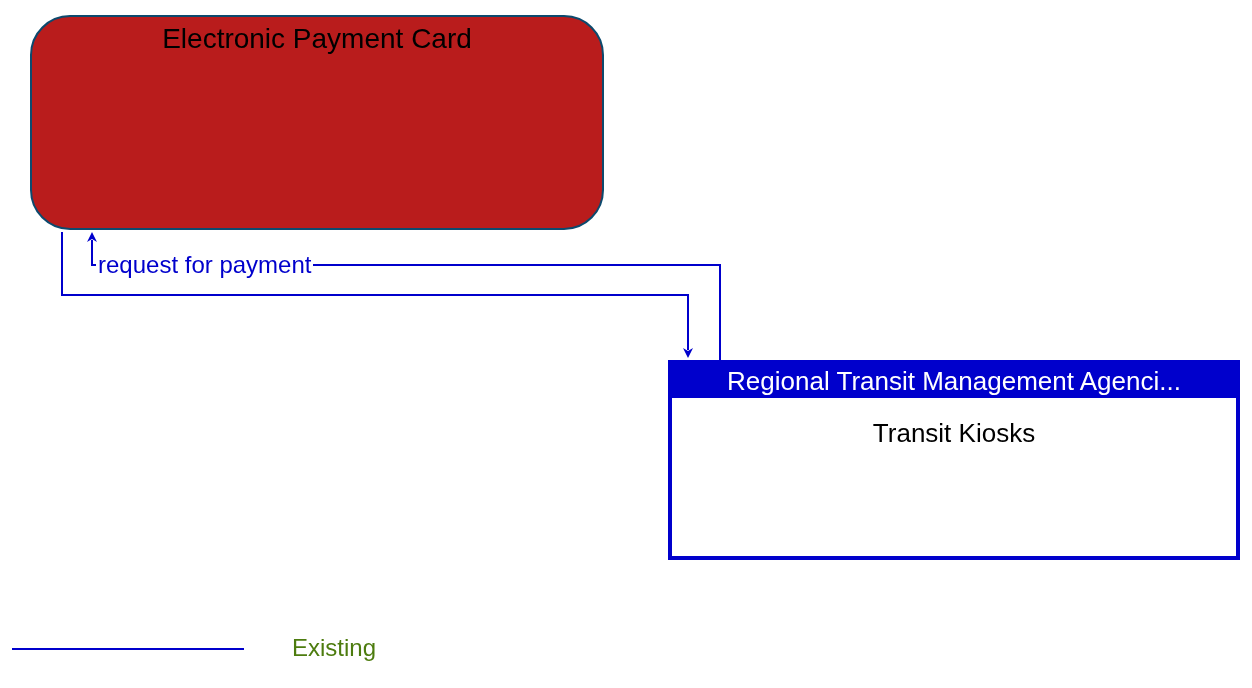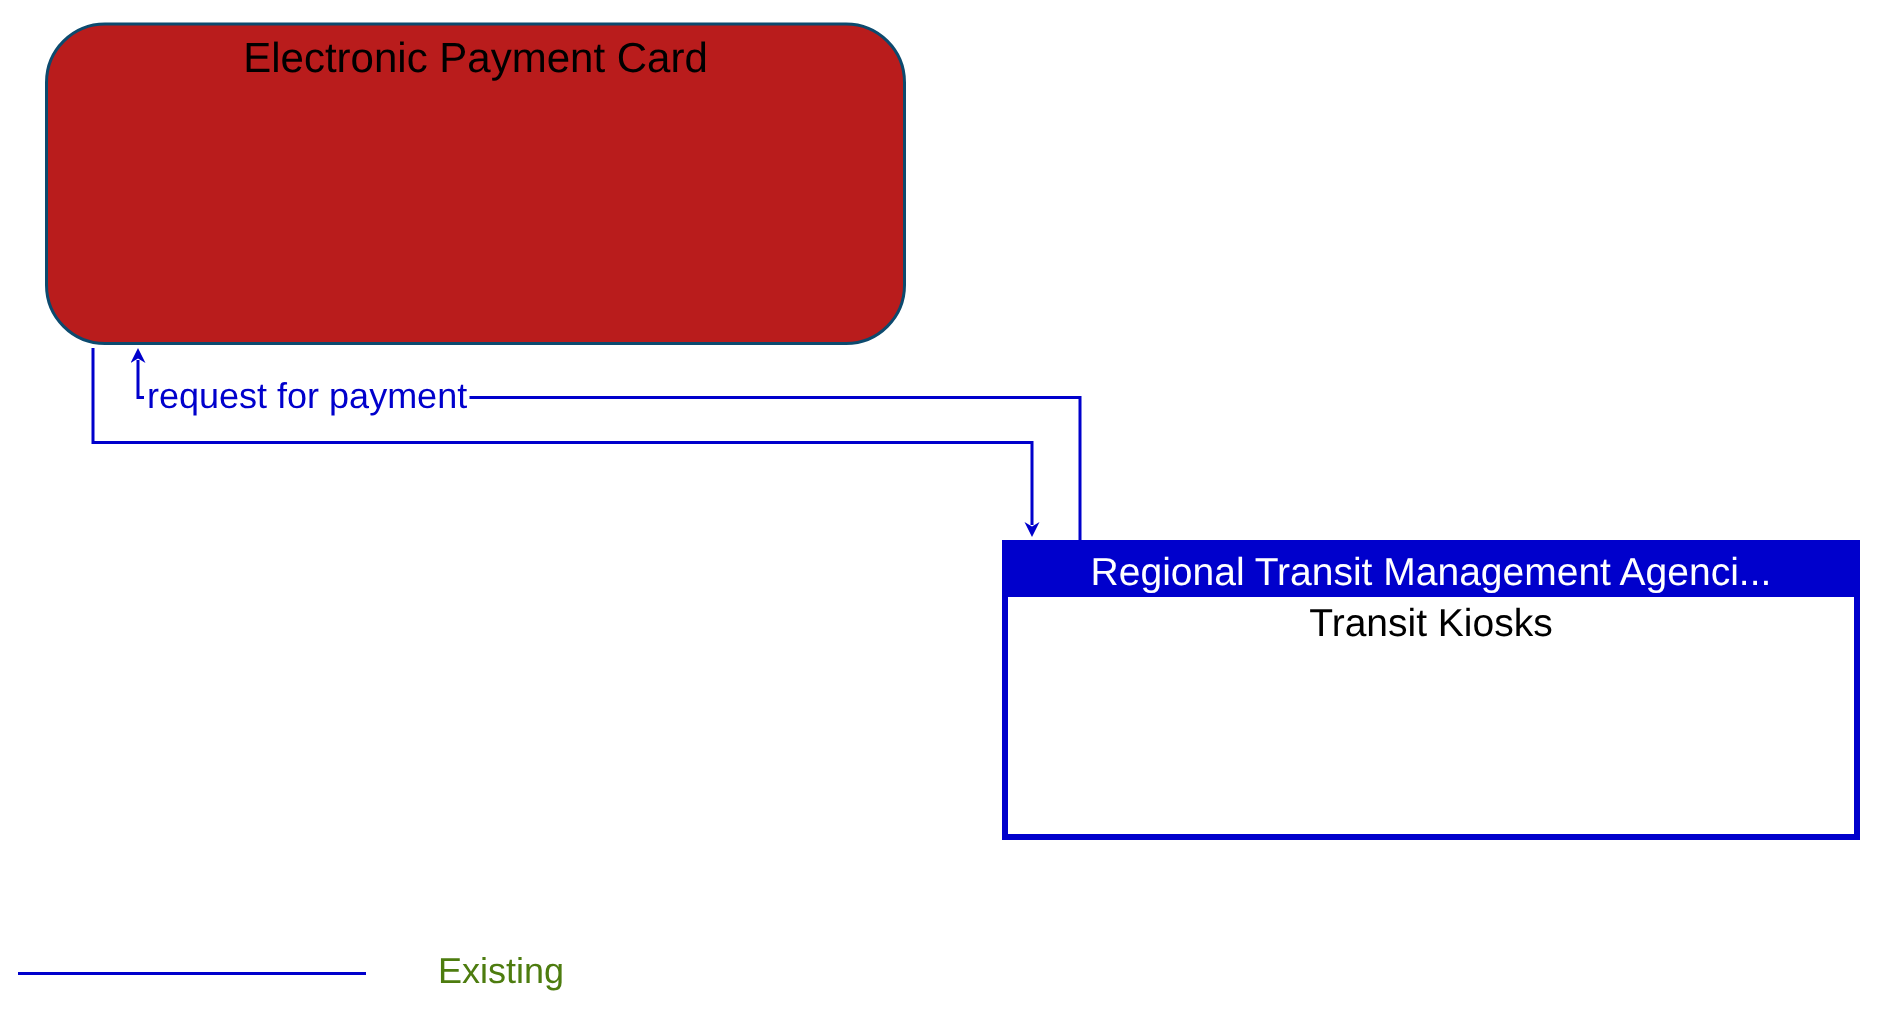--- a/index.html
+++ b/index.html
@@ -58,21 +58,21 @@
     padding: 0 6px;
     white-space: nowrap;
     overflow: hidden;
     text-overflow: clip;
     text-align: center;
   }
   .node-box .sub {
     color: #000000;
     font-size: 26px;
     text-align: center;
-    padding-top: 2px;
+    padding-top: 20px;
   }
 
   
   .edge-label {
     position: absolute;
     color: #0000cc;
     font-size: 24px;
     white-space: nowrap;
     background: #ffffff;
     padding: 0 2px;

